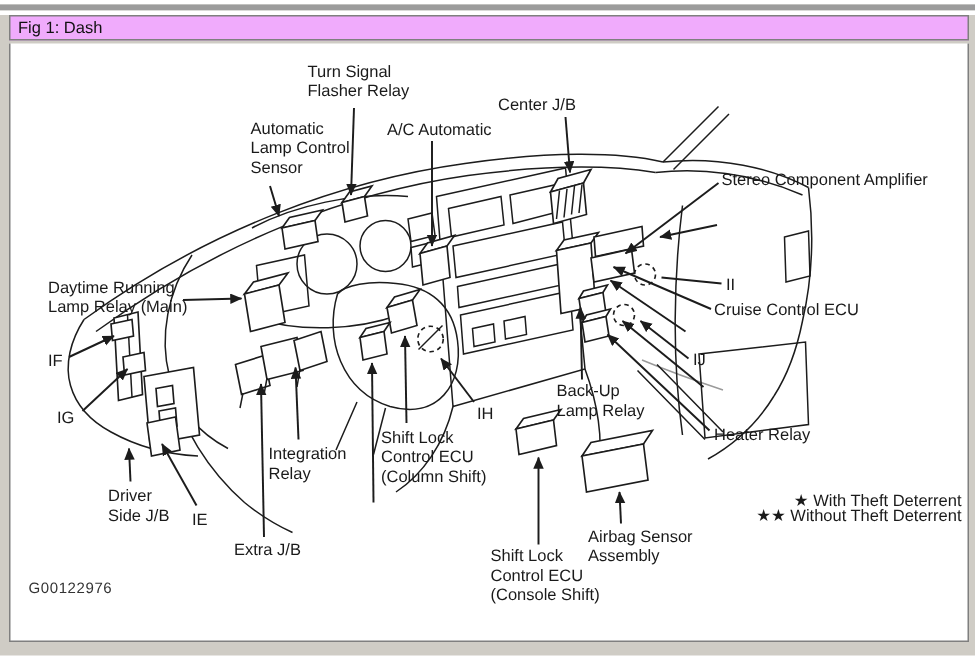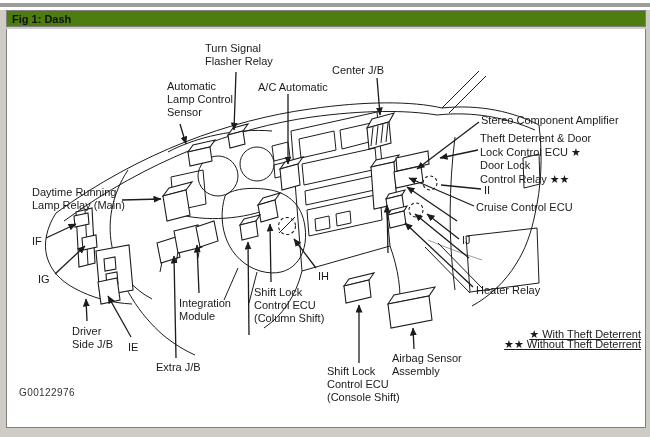--- a/index.html
+++ b/index.html
@@ -8,35 +8,35 @@
     background:#cfccc5;
     font-family:"Liberation Sans", sans-serif;
     -webkit-font-smoothing:antialiased;
   }
   .strip{position:absolute;left:0;right:0;}
   #strip-white{top:0;height:3px;background:#ffffff;}
   #strip-grey{top:3px;height:4px;background:#9c9c9c;}
   #strip-gap{top:7px;height:3px;background:#ffffff;}
   #titlebar{
     position:absolute;left:6px;right:4px;top:10px;height:17px;
-    background:#4d7c0f;border:1px solid #7f7f7f;box-sizing:border-box;
-    font-size:11px;color:#111;line-height:17px;padding-left:5px;font-weight:bold;
+    background:#f0abfc;border:1px solid #7f7f7f;box-sizing:border-box;
+    font-size:11px;color:#111;line-height:17px;padding-left:5px;
   }
   #content{
     position:absolute;left:6px;right:4px;top:29px;bottom:9px;
     background:#ffffff;border:1px solid #7f7f7f;border-top:none;box-sizing:border-box;
   }
   #art{position:absolute;left:0;top:0;width:650px;height:352px;}
   svg{position:absolute;left:0;top:0;}
   .lbl{
     position:absolute;font-size:11px;line-height:13px;color:#1a1a1a;
     white-space:pre-line;
   }
   .lbl.theft{line-height:13.5px;}
-  .lbl.right{text-align:center;text-decoration:underline;}
+  .lbl.right{text-align:center;}
   #fig-id{position:absolute;font-size:10px;color:#333;letter-spacing:.4px;}
   .art-line{stroke:#1c1c1c;stroke-width:1;fill:none;}
   .art-grey{stroke:#9a9a9a;stroke-width:1;fill:none;}
   .box{stroke:#1c1c1c;stroke-width:1.1;fill:#ffffff;}
   .leader{stroke:#1c1c1c;stroke-width:1.3;fill:none;}
   .dashed{stroke:#1c1c1c;stroke-width:1.1;fill:none;stroke-dasharray:3 2.5;}
 </style>
 </head>
 <body>
 
@@ -212,43 +212,41 @@
   </svg>
 
   <div class="lbl" style="left:205px;top:42px">Turn Signal
 Flasher Relay</div>
   <div class="lbl" style="left:167px;top:80px">Automatic
 Lamp Control
 Sensor</div>
   <div class="lbl" style="left:258px;top:81px">A/C Automatic</div>
   <div class="lbl" style="left:332px;top:64px">Center J/B</div>
   <div class="lbl" style="left:481px;top:114px">Stereo Component Amplifier</div>
-  <div class="lbl theft" style="left:480px;top:132px">Theft Deterrent &amp; Door
-Lock Control ECU ★
-Door Lock
-Control Relay ★★</div>
   <div class="lbl" style="left:484px;top:184px">II</div>
   <div class="lbl" style="left:476px;top:201px">Cruise Control ECU</div>
   <div class="lbl" style="left:462px;top:234px">IJ</div>
   <div class="lbl" style="left:476px;top:284px">Heater Relay</div>
   <div class="lbl right" style="right:9px;top:328px">★ With Theft Deterrent</div>
   <div class="lbl right" style="right:9px;top:338px">★★ Without Theft Deterrent</div>
   <div class="lbl" style="left:32px;top:186px">Daytime Running
 Lamp Relay (Main)</div>
   <div class="lbl" style="left:32px;top:235px">IF</div>
   <div class="lbl" style="left:38px;top:273px">IG</div>
   <div class="lbl" style="left:72px;top:325px">Driver
 Side J/B</div>
   <div class="lbl" style="left:128px;top:341px">IE</div>
   <div class="lbl" style="left:179px;top:297px">Integration
-Module</div>
+Relay</div>
   <div class="lbl" style="left:156px;top:361px">Extra J/B</div>
   <div class="lbl" style="left:254px;top:286px">Shift Lock
 Control ECU
 (Column Shift)</div>
   <div class="lbl" style="left:318px;top:270px">IH</div>
+  <div class="lbl" style="left:371px;top:255px">Back-Up
+Lamp Relay</div>
   <div class="lbl" style="left:327px;top:365px">Shift Lock
 Control ECU
 (Console Shift)</div>
   <div class="lbl" style="left:392px;top:352px">Airbag Sensor
 Assembly</div>
   <div id="fig-id" style="left:19px;top:387px">G00122976</div>
 </div>
 
 </body></html>

